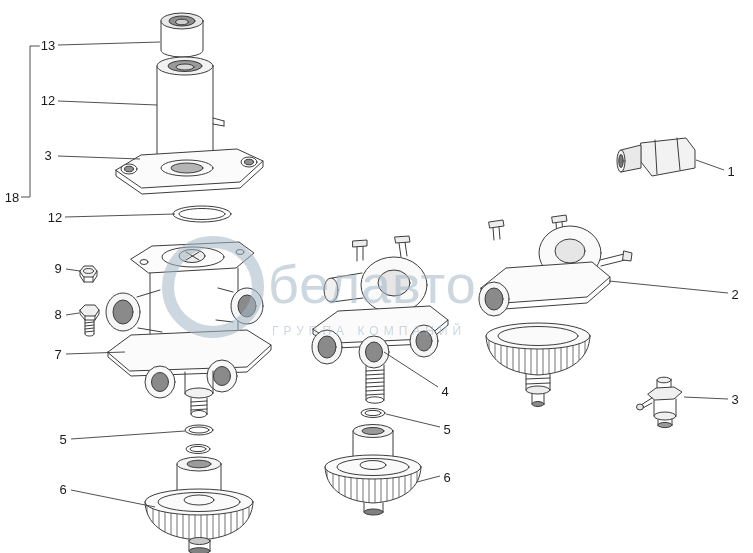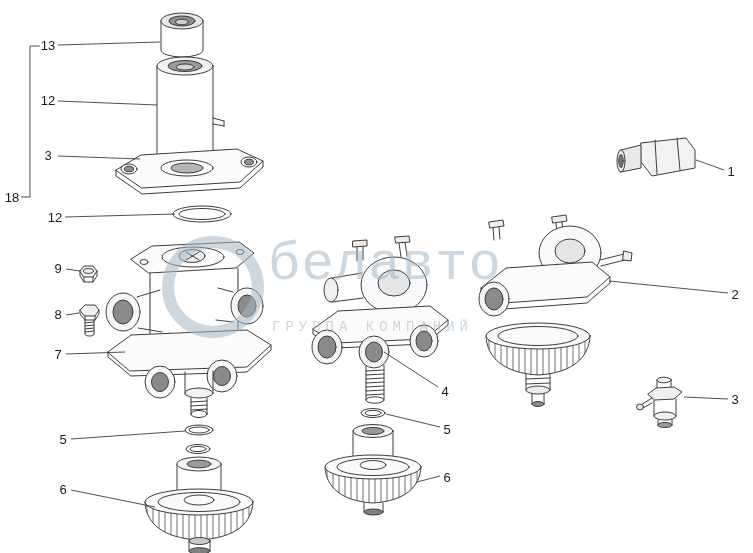--- a/index.html
+++ b/index.html
@@ -3,30 +3,30 @@
 <meta charset="utf-8">
 <style>
   html,body{margin:0;padding:0;background:#ffffff;}
   .stage{
     position:relative;width:753px;height:553px;background:#ffffff;overflow:hidden;
     font-family:"Liberation Sans","DejaVu Sans",sans-serif;
   }
   #art,#leader-layer{position:absolute;left:0;top:0;}
   #art{z-index:1;}
   .watermark{
-    position:absolute;left:162px;top:224px;z-index:2;display:flex;align-items:center;
-    opacity:.55;pointer-events:none;font-family:Liberation Mono, monospace;
+    position:absolute;left:162px;top:224px;z-index:2;display:flex;align-items:flex-end;
+    opacity:.55;pointer-events:none;
   }
   .wm-circle{
     width:78px;height:78px;border:12px solid currentColor;border-radius:50%;
     margin-top:12px;flex:0 0 auto;
   }
   .wm-textblock{margin-left:4px;padding-top:10px;}
   .wm-brand{font-size:54px;line-height:1.05;letter-spacing:1px;white-space:nowrap;}
-  .wm-subtitle{font-size:14px;letter-spacing:5px;margin-top:25px;margin-left:4px;white-space:nowrap;}
+  .wm-subtitle{font-size:12px;letter-spacing:5px;margin-top:11px;margin-left:4px;white-space:nowrap;}
   #leader-layer{z-index:3;pointer-events:none;}
   #callout-layer{position:absolute;left:0;top:0;width:100%;height:100%;z-index:4;}
   .callout{
     position:absolute;transform:translate(-50%,-50%);
     font-size:13px;color:#1a1a1a;background:#ffffff;padding:0 1px;line-height:1.1;
   }
 </style>
 </head>
 <body>
 

